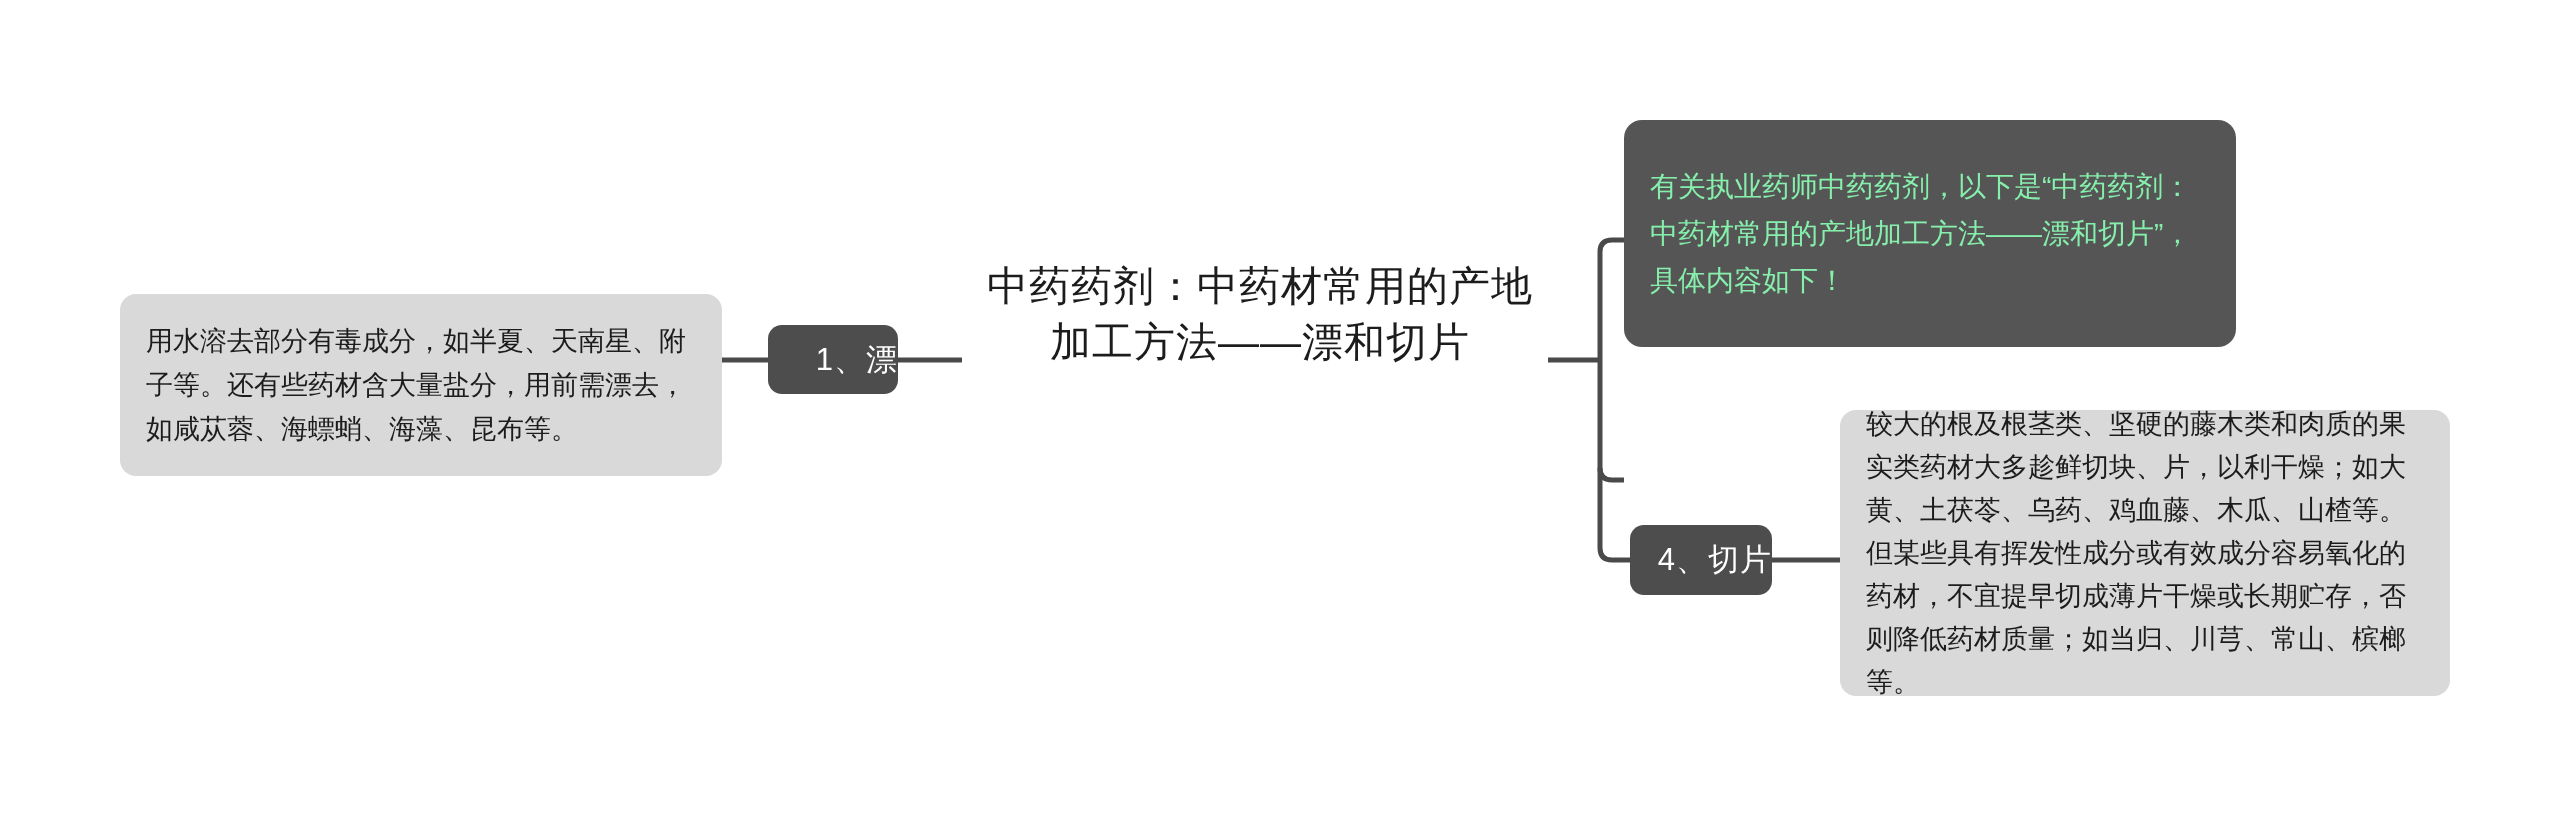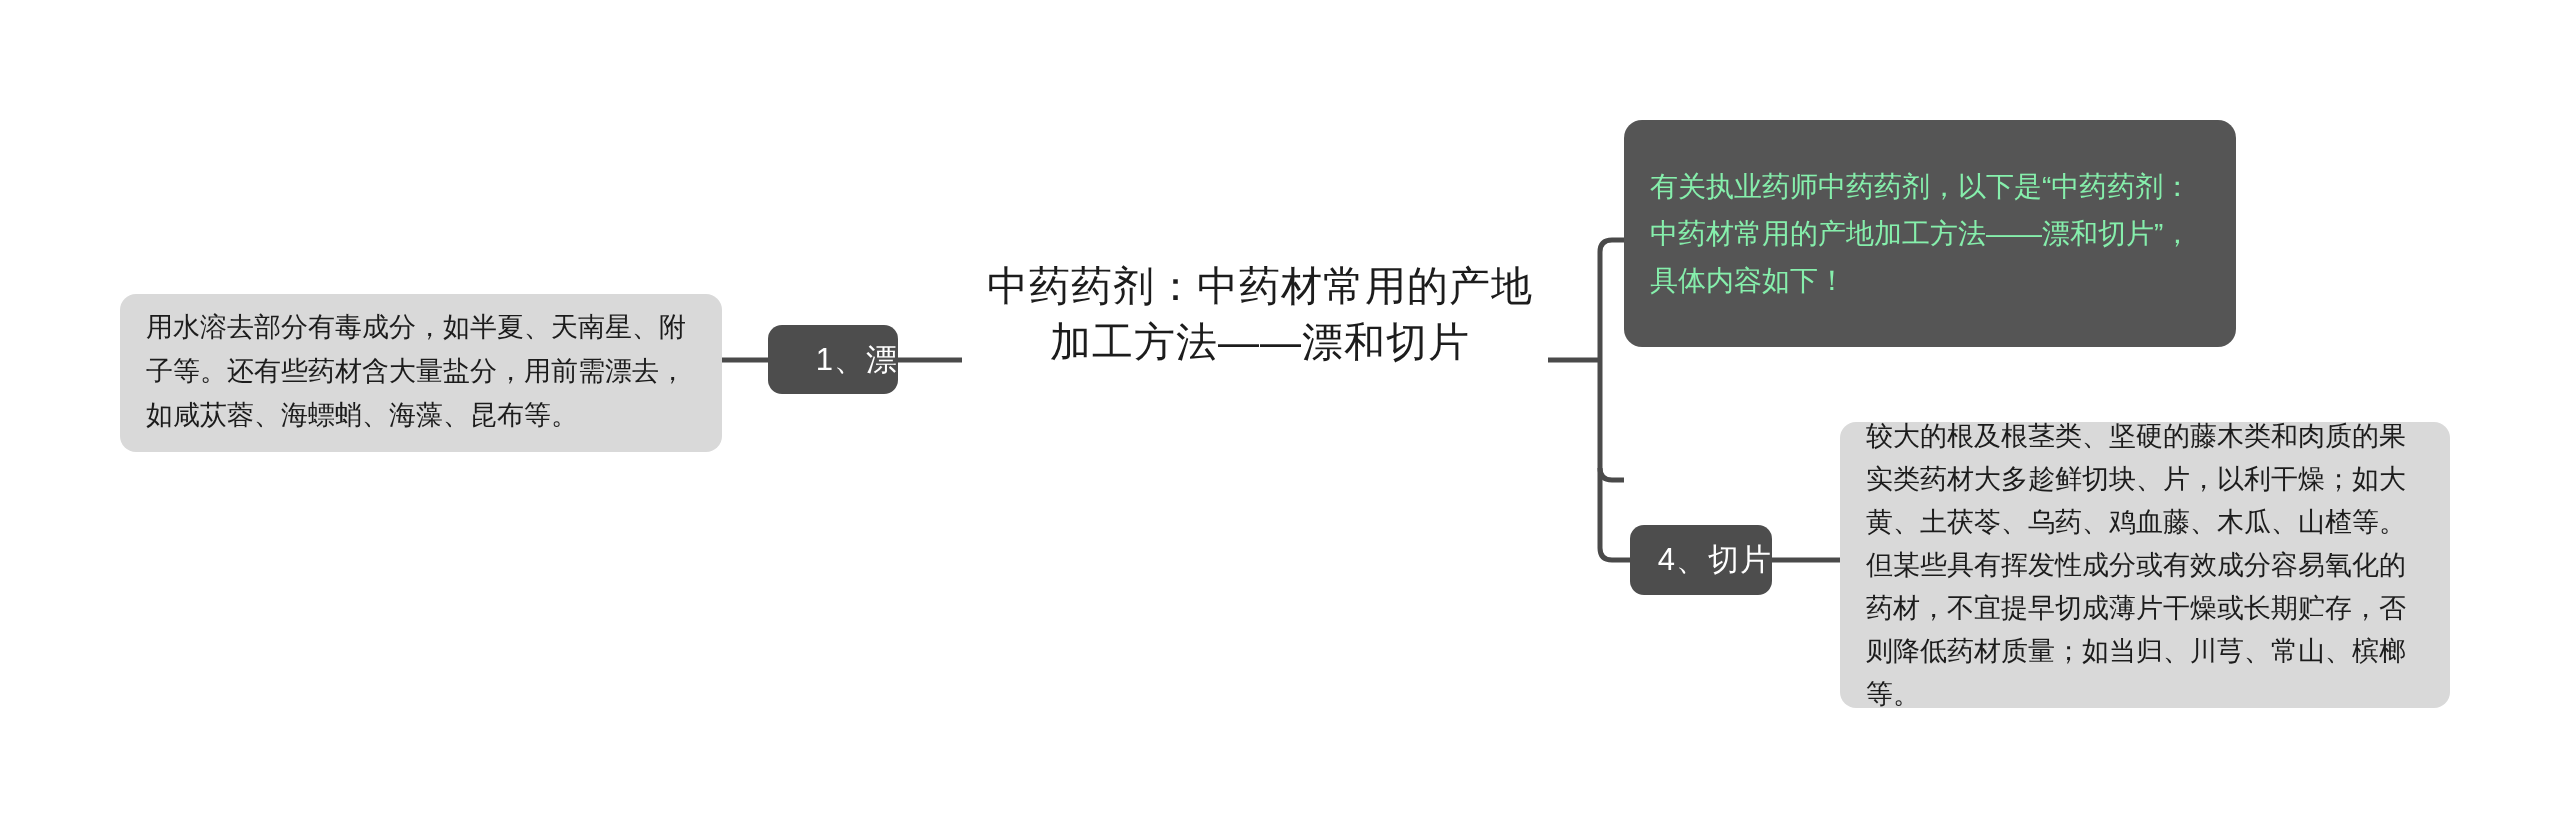--- a/index.html
+++ b/index.html
@@ -50,39 +50,38 @@
   .card-dark {
     background: #555555;
     color: #86efac;
   }
 
   
   #leaf-piao-detail {
     left: 120px;
     top: 294px;
     width: 602px;
-    height: 158px;
+    height: 182px;
     padding: 11px 26px;
     font-size: 27px;
     line-height: 44px;
-    font-family: Liberation Mono, monospace;
   }
   #intro-note {
     left: 1624px;
     top: 120px;
     width: 612px;
     height: 227px;
     padding: 20px 26px;
     font-size: 28px;
     line-height: 47px;
     border-radius: 18px;
   }
   #leaf-qiepian-detail {
     left: 1840px;
-    top: 422px;
+    top: 410px;
     width: 610px;
     height: 286px;
     padding: 20px 26px;
     font-size: 27px;
     line-height: 43px;
   }
 
   
   .node-pill {
     position: absolute;

